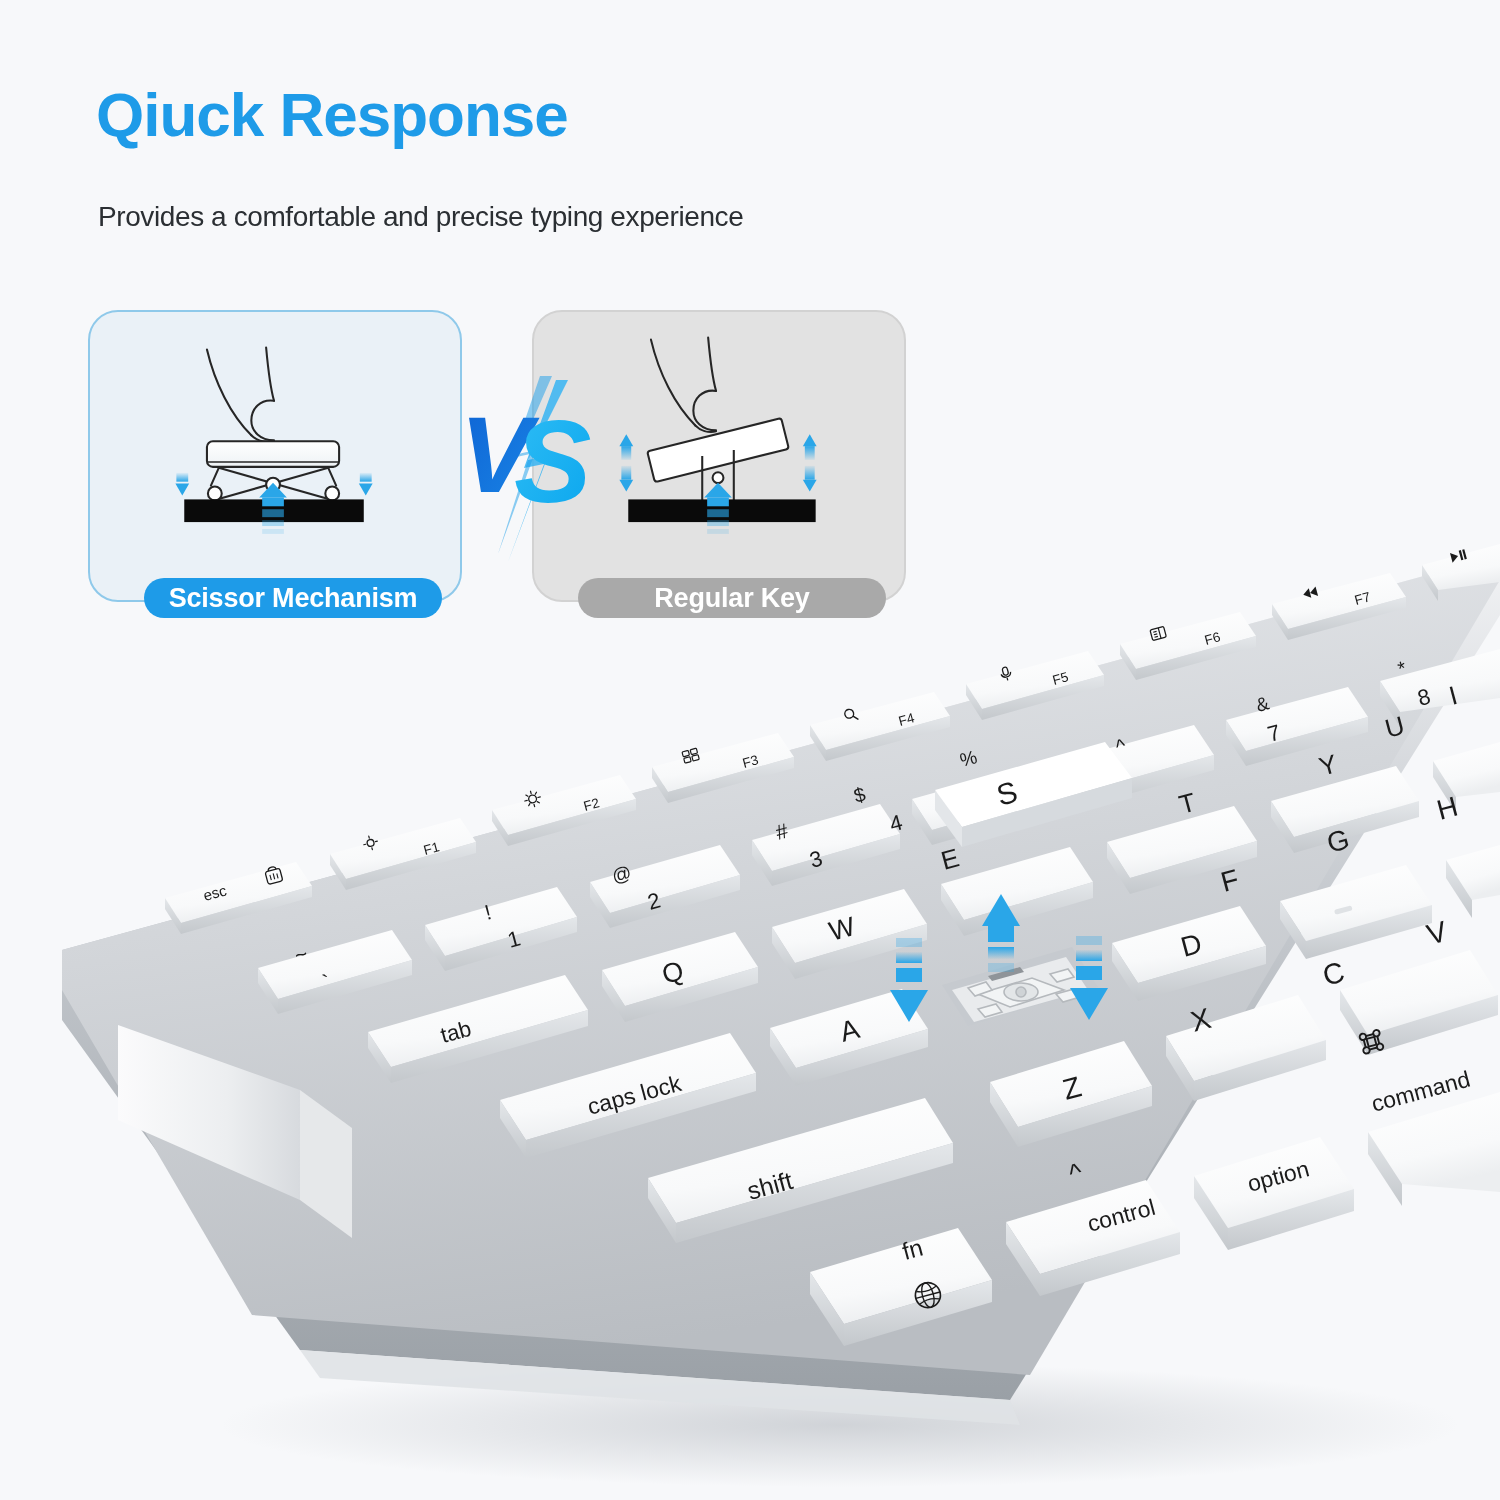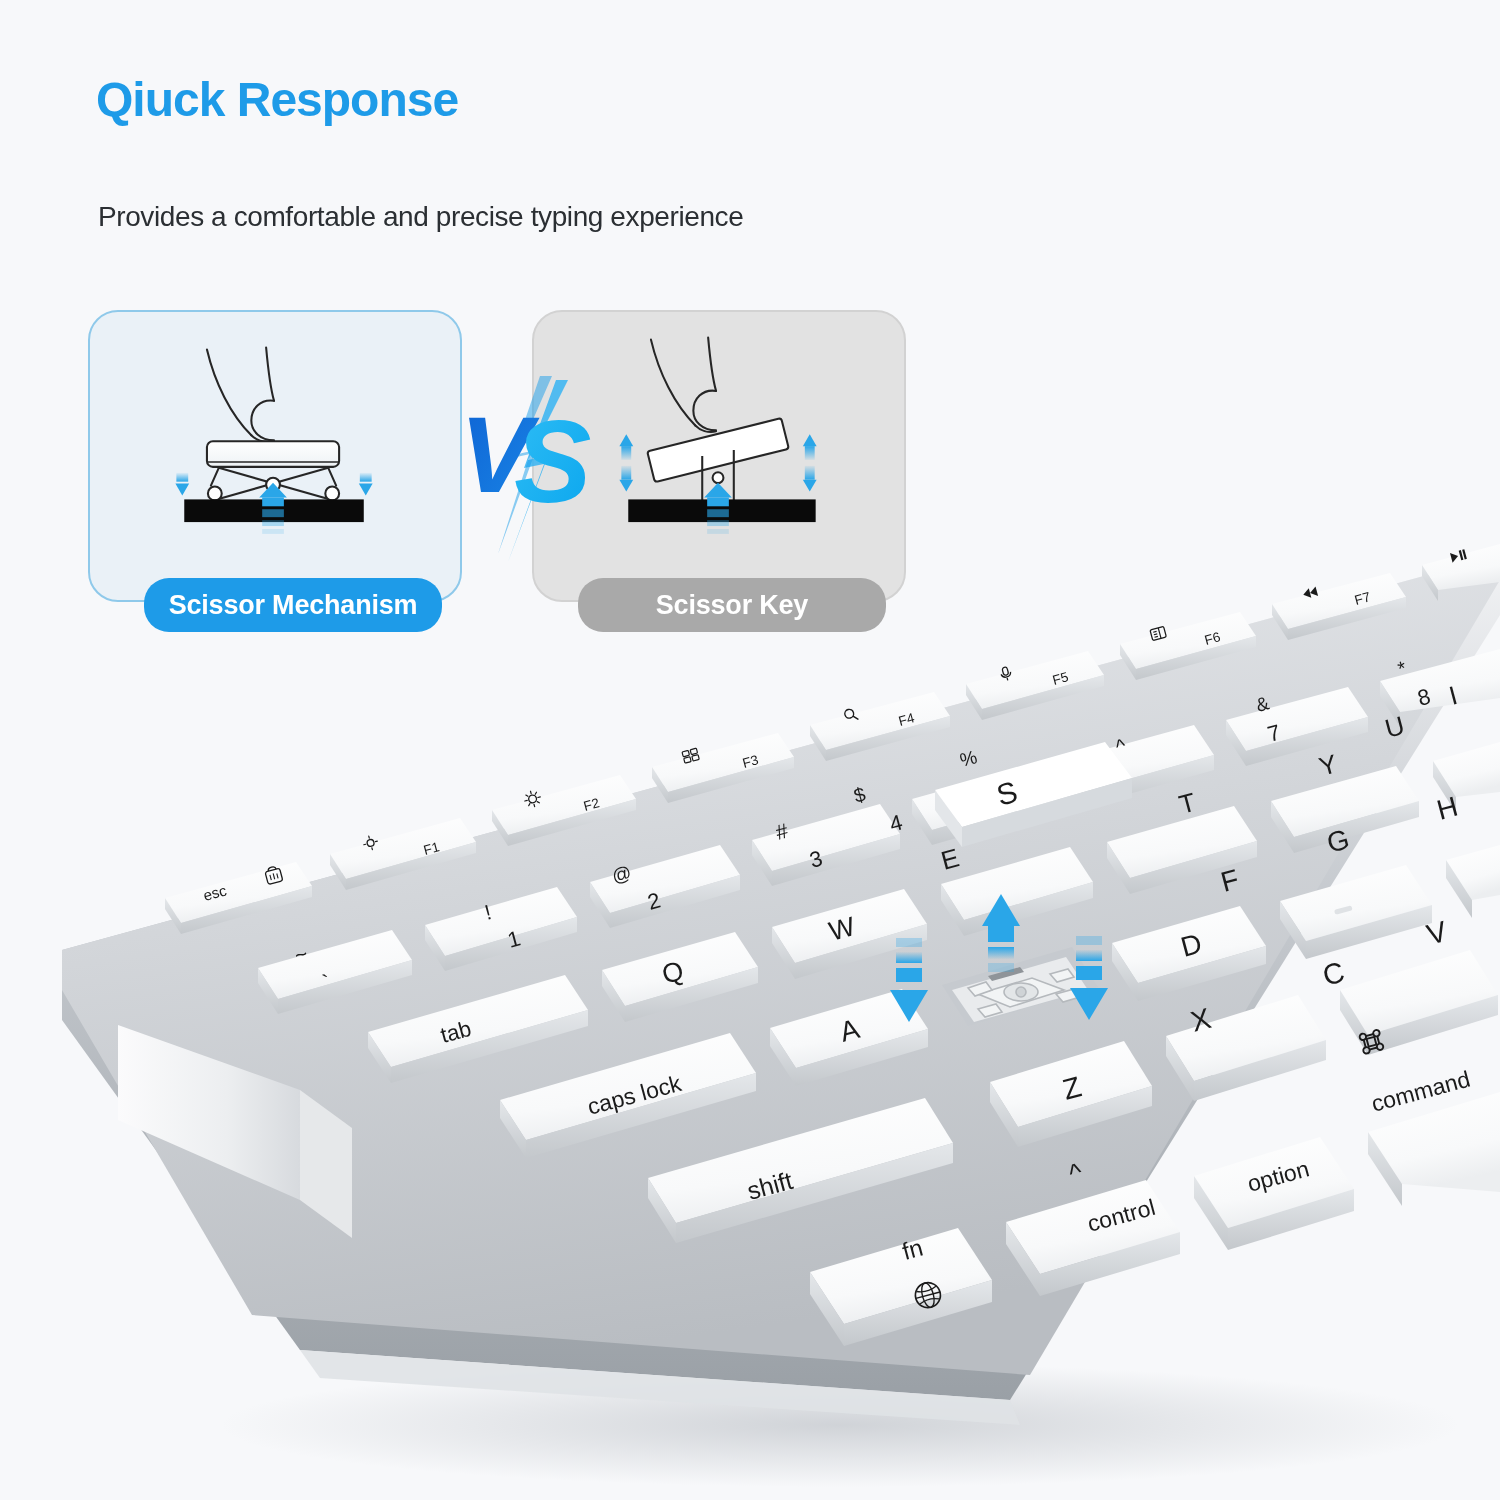--- a/index.html
+++ b/index.html
@@ -6,22 +6,22 @@
   body{
     width:1500px;height:1500px;overflow:hidden;position:relative;
     background:#f7f8fa;
     font-family:"Liberation Sans","DejaVu Sans",sans-serif;
     -webkit-font-smoothing:antialiased;
   }
   #stage{position:absolute;inset:0;width:1500px;height:1500px;overflow:hidden;}
 
   
   .headline{
-    position:absolute;left:96px;top:76px;
-    font-size:48px;font-weight:bold;letter-spacing:-1px;
+    position:absolute;left:96px;top:84px;
+    font-size:62px;font-weight:bold;letter-spacing:-1px;
     color:#1e9be8;line-height:1;white-space:nowrap;
   }
   .subhead{
     position:absolute;left:98px;top:200px;
     font-size:28px;font-weight:400;color:#2b2f33;
     letter-spacing:-.4px;white-space:nowrap;line-height:1.2;
   }
 
   
   .panels{position:absolute;left:88px;top:310px;width:800px;height:320px;}
@@ -29,21 +29,21 @@
     position:absolute;top:0;width:374px;height:292px;
     border-radius:30px;box-sizing:border-box;
   }
   .panel.left{
     left:0;background:#eaf1f7;border:2px solid #8fc9ea;
   }
   .panel.right{
     left:444px;background:#e2e2e2;border:2px solid #d2d2d2;
   }
   .pill{
-    position:absolute;top:268px;height:54px;border-radius:25px;
+    position:absolute;top:268px;height:40px;border-radius:25px;
     display:flex;align-items:center;justify-content:center;
     color:#ffffff;font-size:27px;font-weight:bold;letter-spacing:-.2px;
     white-space:nowrap;
     text-align:center;
   }
   .pill.left{left:56px;width:298px;background:#1e9be8;}
   .pill.right{left:490px;width:308px;background:#a9a9a9;}
   .panel-art{position:absolute;left:0;top:0;width:100%;height:100%;}
 
   .vs-wrap{position:absolute;left:452px;top:372px;width:160px;height:200px;z-index:6;}
@@ -167,21 +167,21 @@
           <polygon points="172,188 200,188 186,173" fill="#2aa6e8"></polygon>
           <rect x="175" y="188" width="22" height="9" fill="#2aa6e8"></rect>
           <rect x="175" y="200" width="22" height="8" fill="#2aa6e8" opacity=".62"></rect>
           <rect x="175" y="211" width="22" height="6" fill="#2aa6e8" opacity=".34"></rect>
           <rect x="175" y="220" width="22" height="5" fill="#2aa6e8" opacity=".16"></rect>
         </g>
       </svg>
     </div>
 
     <div class="pill left">Scissor Mechanism</div>
-    <div class="pill right">Scissor Key</div>
+    <div class="pill right">Regular Key</div>
   </div>
 
   <div class="vs-wrap">
     <svg viewBox="0 0 160 200" width="160" height="200">
       <defs>
         <linearGradient id="vGrad" x1="0" y1="0" x2="1" y2="1">
           <stop offset="0%" stop-color="#0e63d4"></stop>
           <stop offset="100%" stop-color="#1a86e6"></stop>
         </linearGradient>
         <linearGradient id="sGrad" x1="0" y1="0" x2="1" y2="1">

